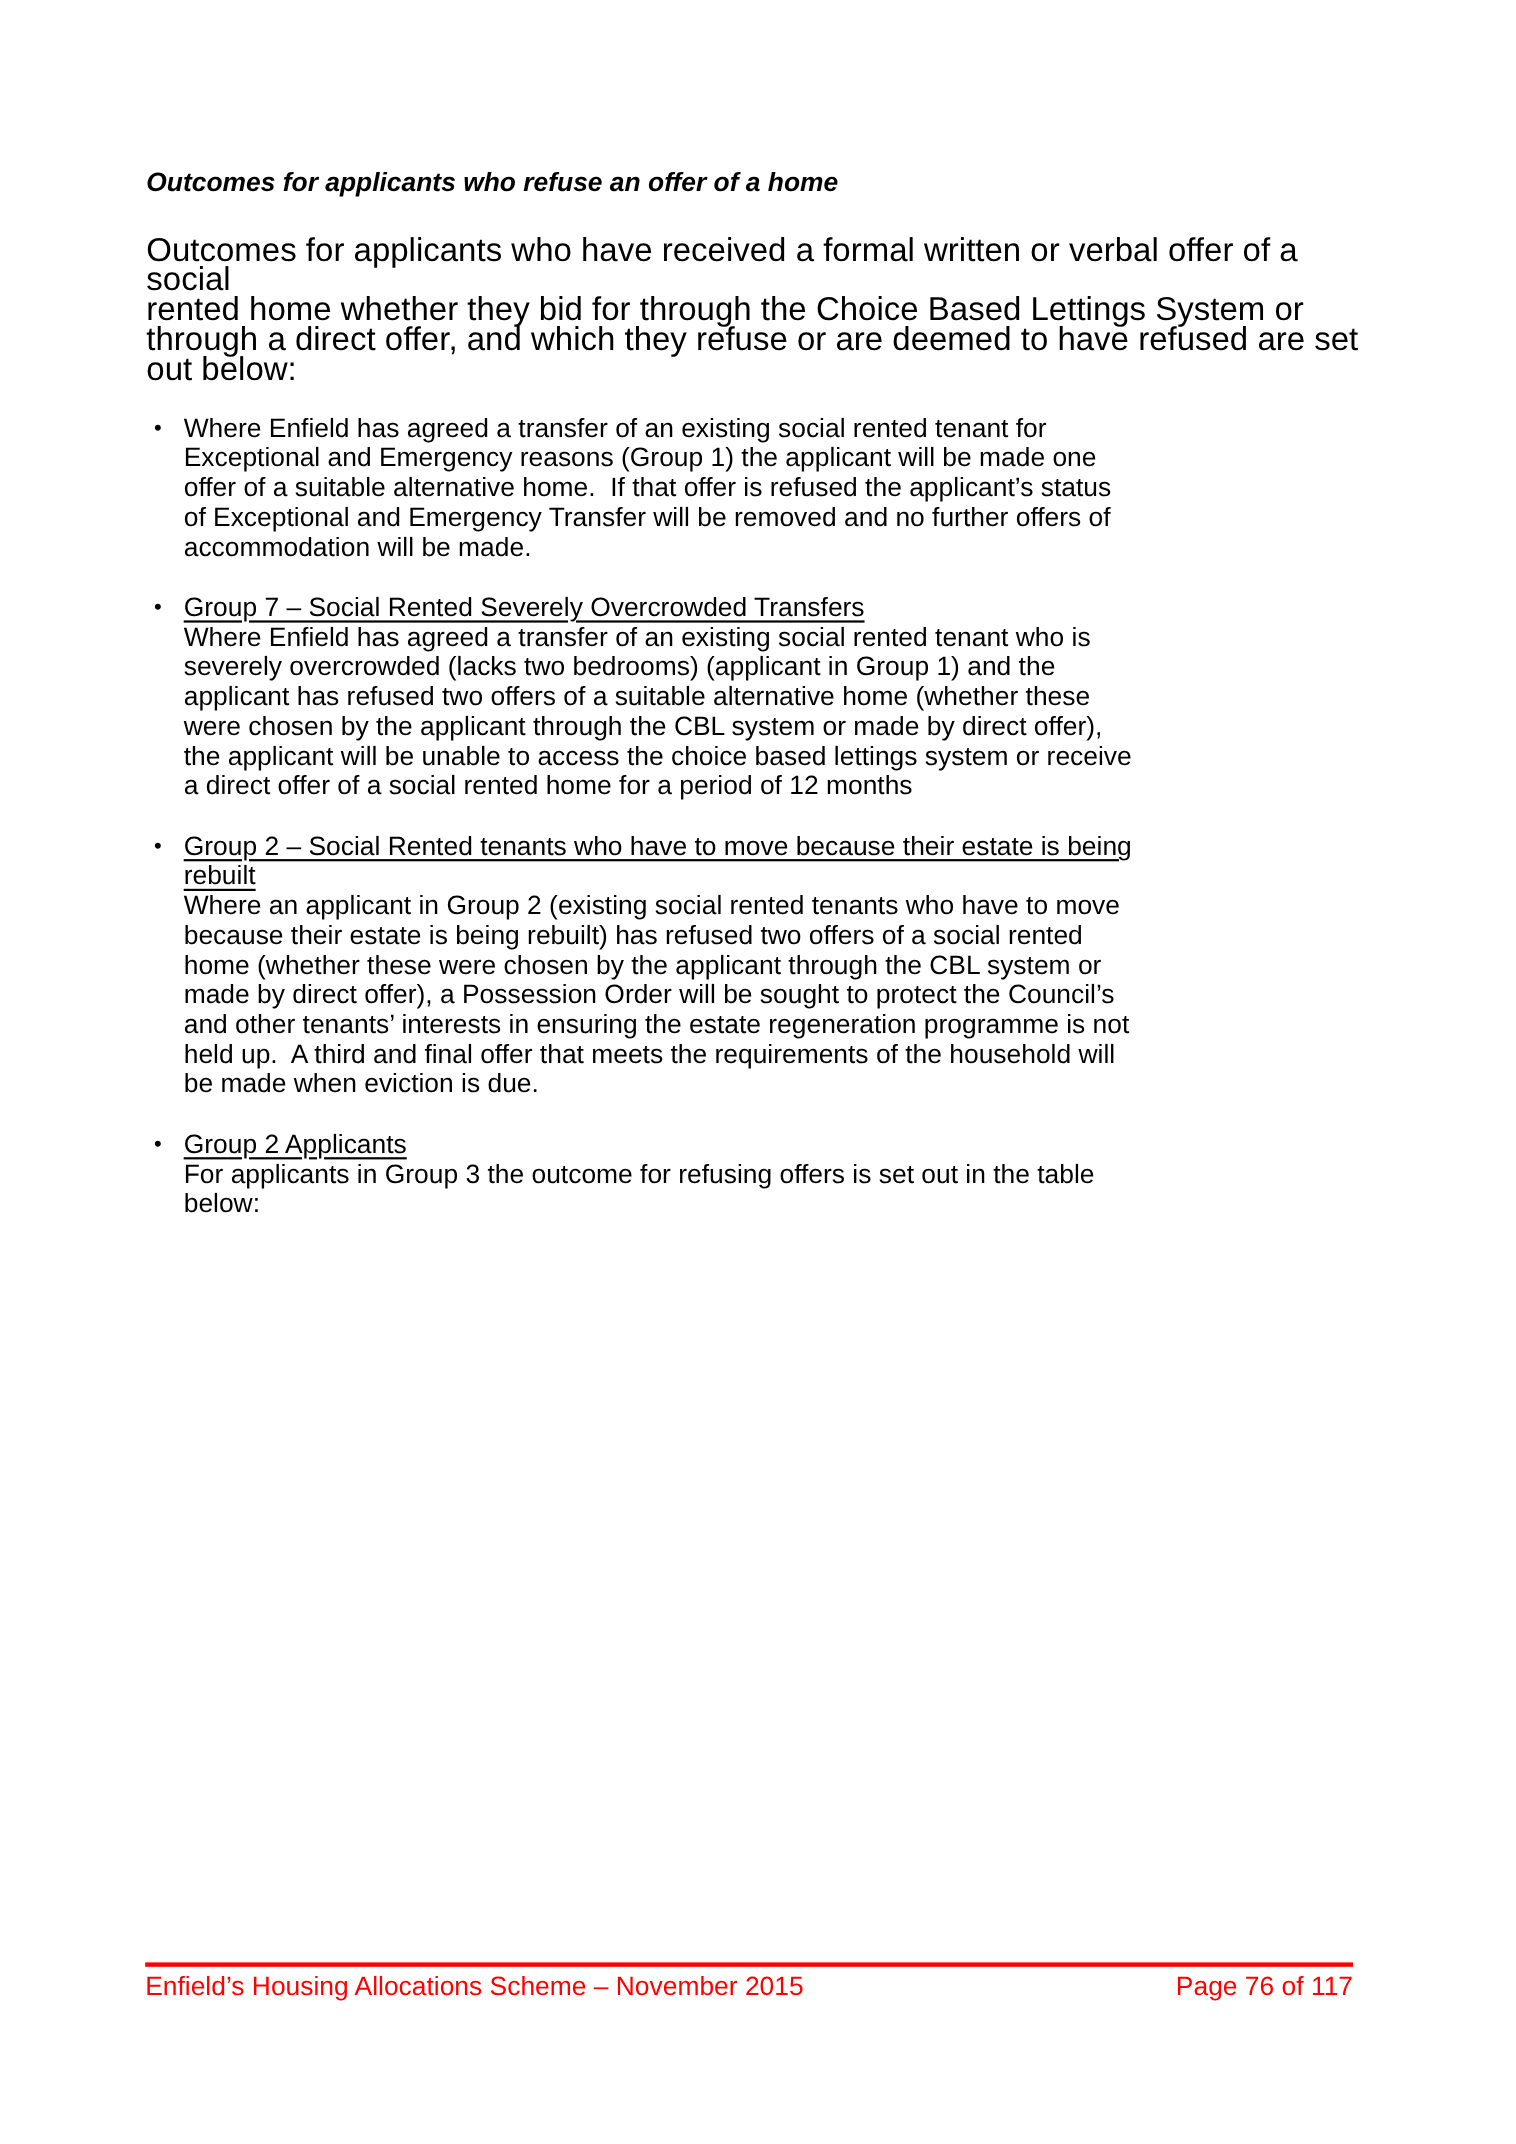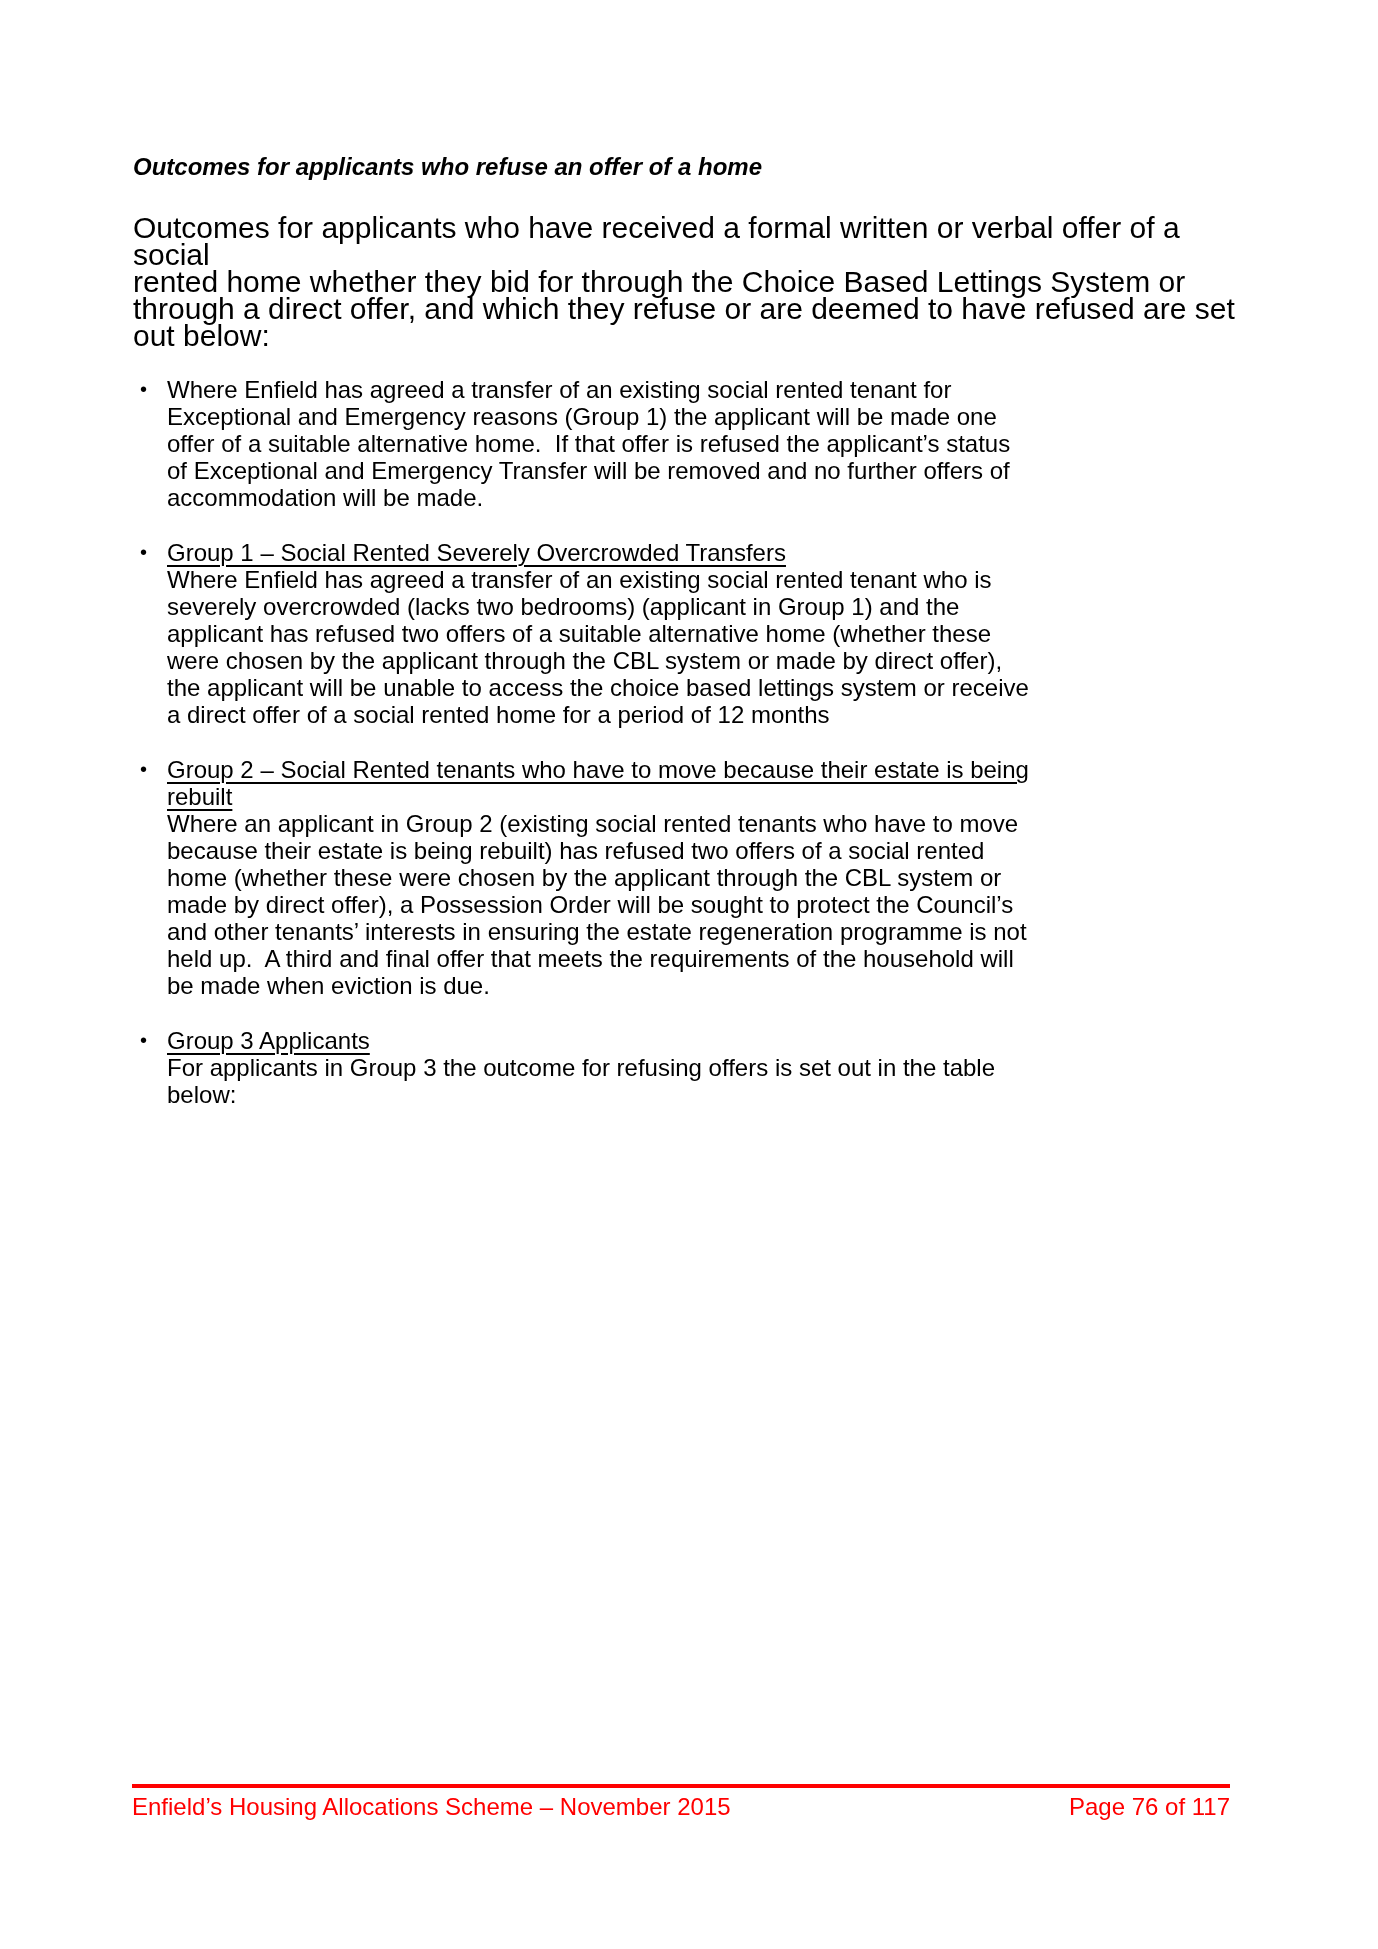--- a/index.html
+++ b/index.html
@@ -105,21 +105,21 @@
 Exceptional and Emergency reasons (Group 1) the applicant will be made one
 offer of a suitable alternative home.  If that offer is refused the applicant’s status
 of Exceptional and Emergency Transfer will be removed and no further offers of
 accommodation will be made.</div>
         </div>
       </div>
 
       <div class="bullet">
         <span class="bullet-marker">•</span>
         <div class="bullet-text">
-          <span class="bullet-heading">Group 1 – Social Rented Severely Overcrowded Transfers</span>
+          <span class="bullet-heading">Group 7 – Social Rented Severely Overcrowded Transfers</span>
           <div class="bullet-body">Where Enfield has agreed a transfer of an existing social rented tenant who is
 severely overcrowded (lacks two bedrooms) (applicant in Group 1) and the
 applicant has refused two offers of a suitable alternative home (whether these
 were chosen by the applicant through the CBL system or made by direct offer),
 the applicant will be unable to access the choice based lettings system or receive
 a direct offer of a social rented home for a period of 12 months</div>
         </div>
       </div>
 
       <div class="bullet">
@@ -133,21 +133,21 @@
 made by direct offer), a Possession Order will be sought to protect the Council’s
 and other tenants’ interests in ensuring the estate regeneration programme is not
 held up.  A third and final offer that meets the requirements of the household will
 be made when eviction is due.</div>
         </div>
       </div>
 
       <div class="bullet">
         <span class="bullet-marker">•</span>
         <div class="bullet-text">
-          <span class="bullet-heading">Group 3 Applicants</span>
+          <span class="bullet-heading">Group 2 Applicants</span>
           <div class="bullet-body">For applicants in Group 3 the outcome for refusing offers is set out in the table
 below:</div>
         </div>
       </div>
 
     </div>
   </div>
 
   <div class="footer">
     <div class="footer-rule"></div>

